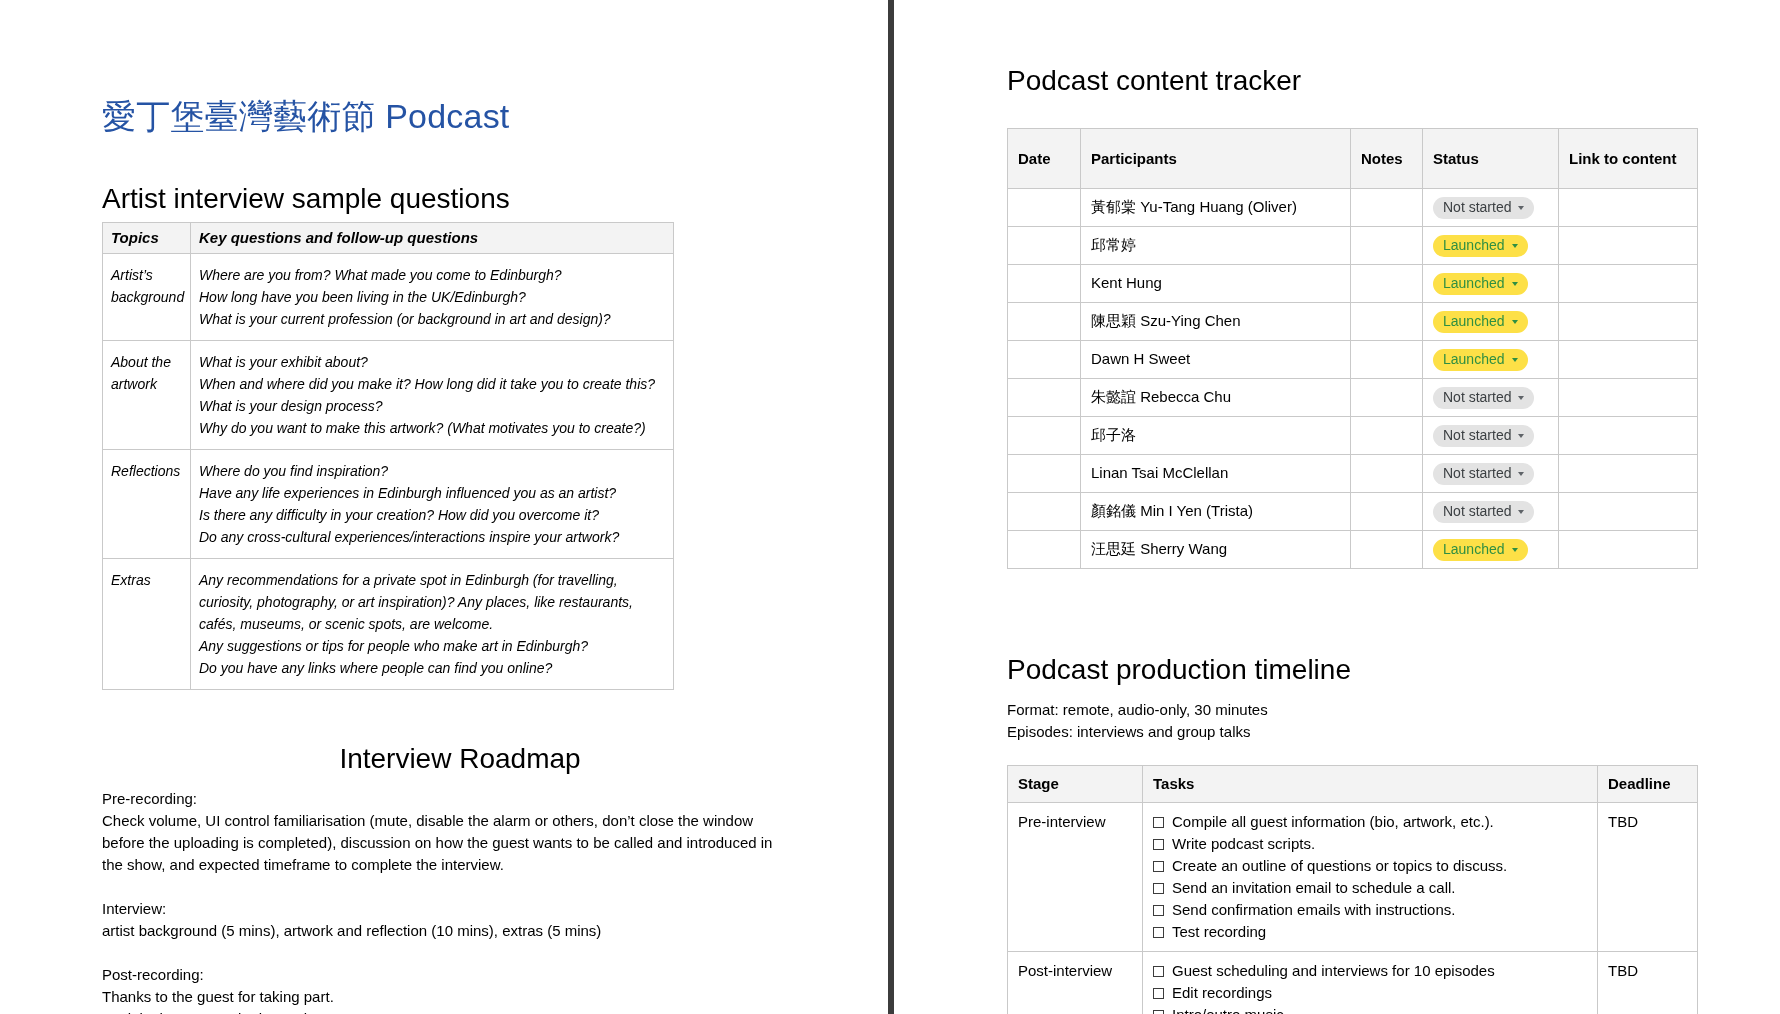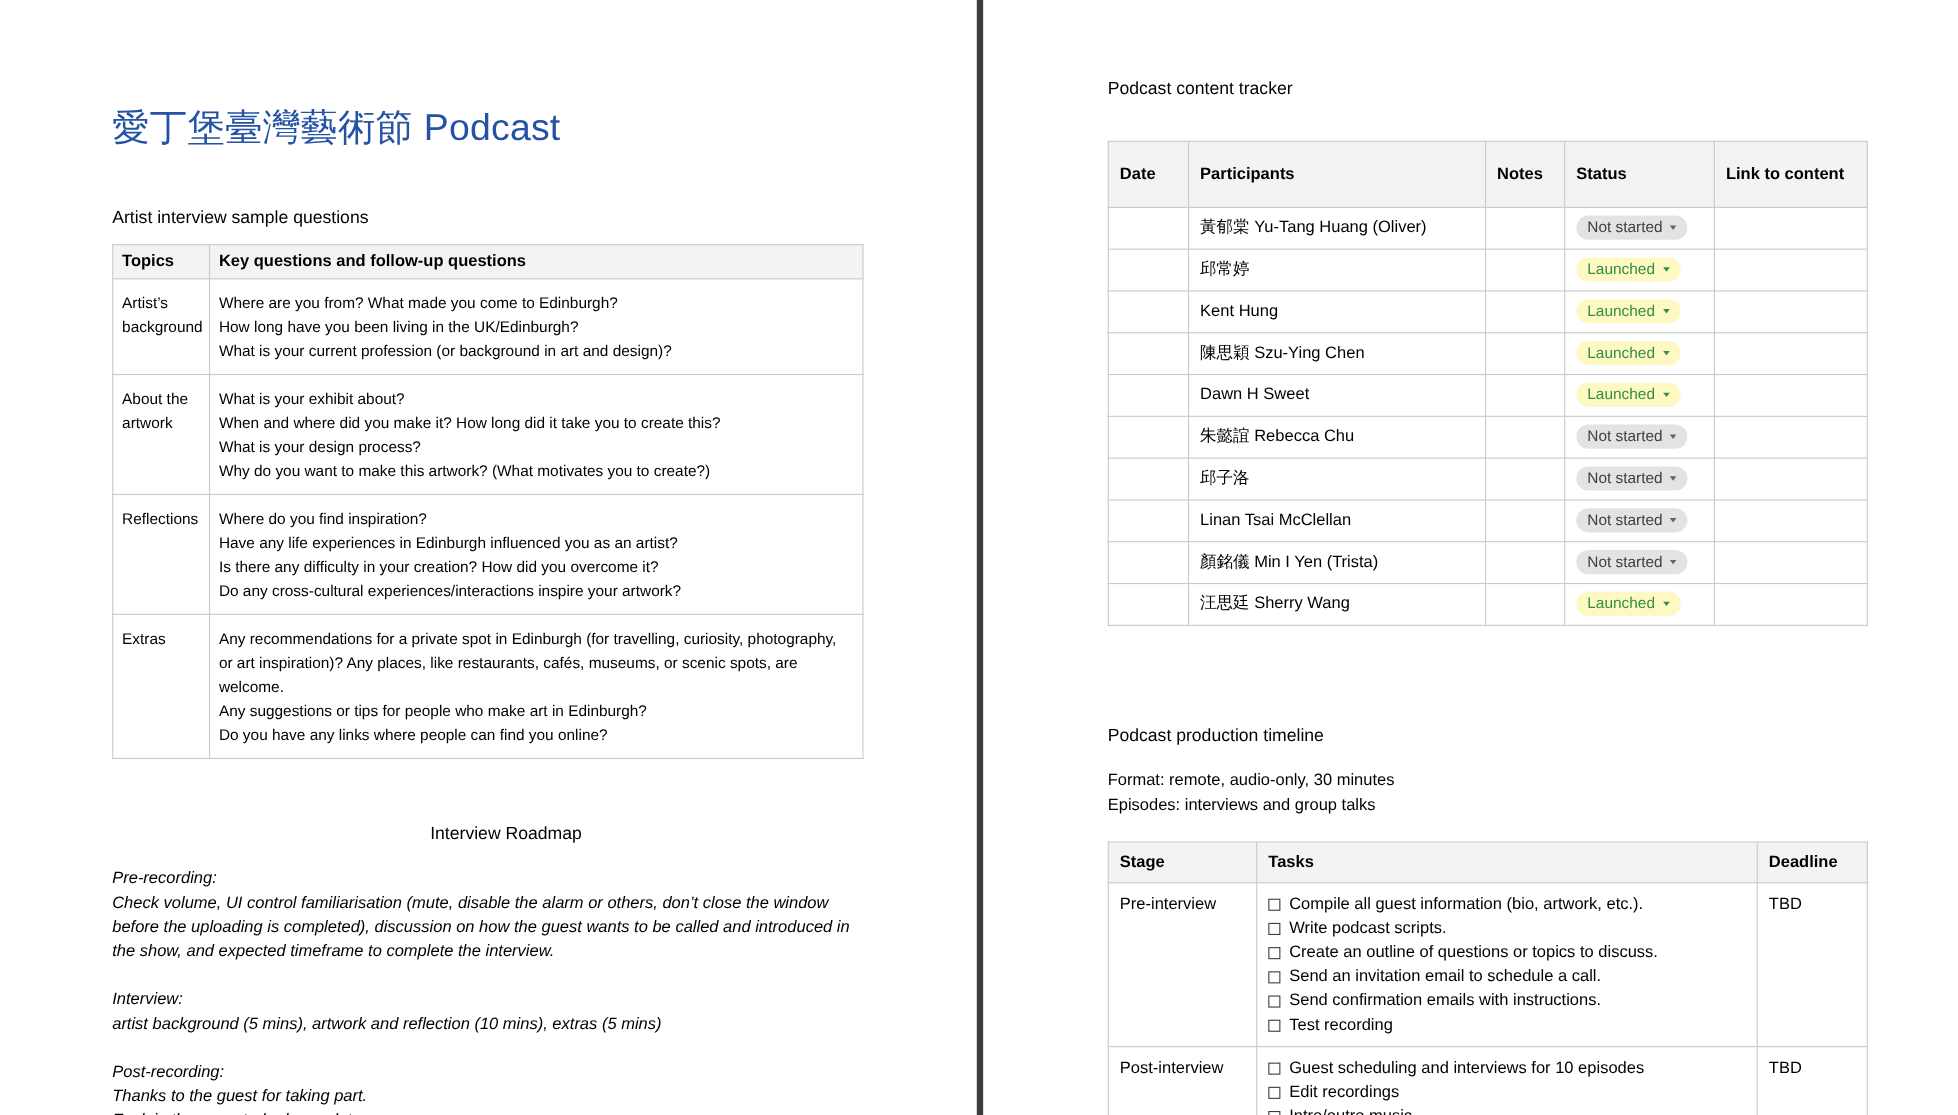--- a/index.html
+++ b/index.html
@@ -6,49 +6,49 @@
   html,body { width:1780px; height:1014px; overflow:hidden; background:#fff;
     font-family:"Liberation Sans","DejaVu Sans",sans-serif; color:#000; }
   .stage { position:relative; width:1780px; height:1014px; background:#fff; }
 
   .page { position:absolute; top:0; height:1014px; overflow:hidden; background:#fff; }
   .page-left  { left:0;   width:888px; padding:94px 70px 0 102px; }
   .page-right { left:894px; width:886px; padding:66px 80px 0 113px; }
   .divider { position:absolute; top:0; left:888px; width:6px; height:1014px; background:#3c3c3c; }
 
   .doc-title { font-size:34px; line-height:44px; font-weight:400; color:#2553a4; letter-spacing:.2px; }
-  h2.sec { font-size:16px; line-height:30px; font-weight:400; color:#000; }
+  h2.sec { font-size:28px; line-height:30px; font-weight:400; color:#000; }
   .h-artist   { margin-top:46px; }
   .h-roadmap  { margin-top:54px;text-align:center; }
   .h-timeline { margin-top:86px; }
 
   table { border-collapse:collapse; table-layout:fixed; }
   th, td { border:1px solid #c9c9c9; vertical-align:top; text-align:left; }
   th { background:#f3f3f3; font-weight:700; font-size:15px; }
 
   
-  .qtable { width:683px; margin-top:8px; }
+  .qtable { width:572px; margin-top:8px;font-style:italic; }
   .qtable th { padding:6px 8px; line-height:18px; }
   .qtable td { padding:10px 8px; font-size:14px; line-height:22px; }
 
   
   .roadmap { margin-top:14px; }
-  .rl { font-size:15px; line-height:22px; min-height:22px; max-width:683px;font-style:italic; }
+  .rl { font-size:15px; line-height:22px; min-height:22px; max-width:683px; }
 
   
   .tracker { width:690px; margin-top:32px; }
   .tracker th { padding:20px 10px; line-height:19px; }
   .tracker td { padding:7px 10px; font-size:15px; line-height:22px; height:38px; }
 
   .pill { display:inline-flex; align-items:center; border-radius:11px; padding:1px 10px 2px;
           font-size:14px; line-height:19px; background:#e3e3e3; color:#3c4043; cursor:default; }
   .pill .pill-caret { width:0; height:0; margin-left:7px;
           border-left:3.5px solid transparent; border-right:3.5px solid transparent;
           border-top:4.5px solid #5f6368; }
-  .pill[data-variant="green"] { background:#fef9c3; color:#2f8f42; }
+  .pill[data-variant="green"] { background:#fde047; color:#2f8f42; }
   .pill[data-variant="green"] .pill-caret { border-top-color:#2f8f42; }
 
   
   .intro-line { font-size:15px; line-height:22px; }
   .intro { margin-top:14px; }
   .timeline { width:690px; margin-top:22px; }
   .timeline th { padding:7px 10px; line-height:22px; }
   .timeline td { padding:8px 10px; font-size:15px; line-height:22px; }
   .task { display:flex; align-items:center; font-size:15px; line-height:22px; }
   .cb { display:inline-block; width:11px; height:11px; border:1.5px solid #3c3c3c;

